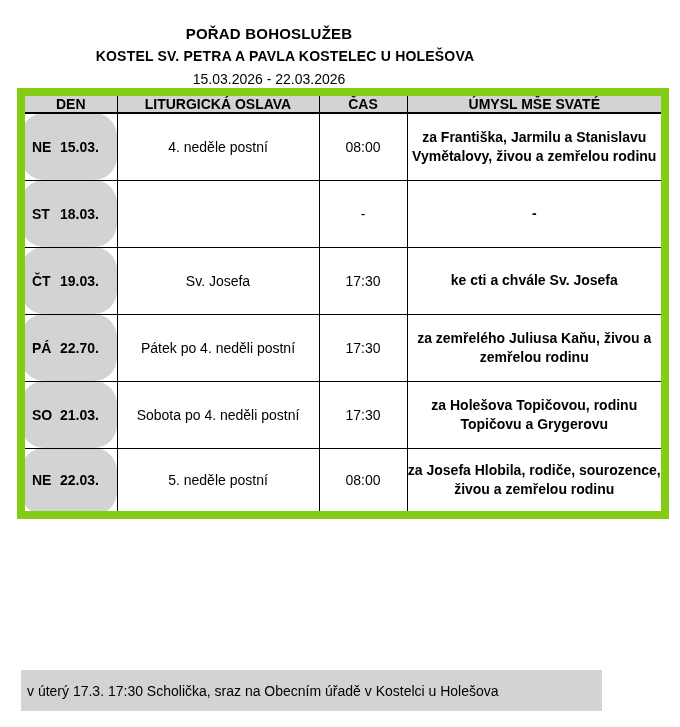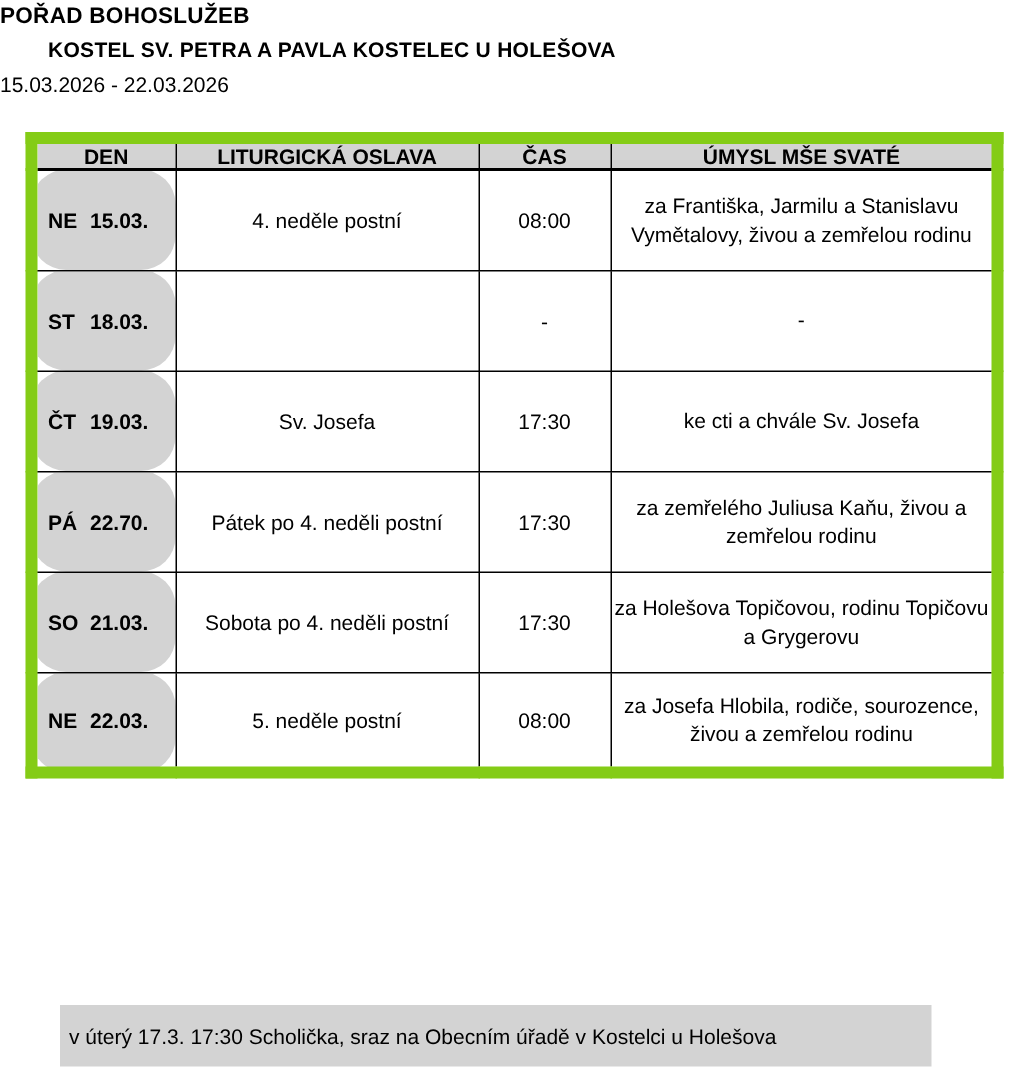--- a/index.html
+++ b/index.html
@@ -6,23 +6,23 @@
   html, body {
     width: 680px; height: 727px;
     background: #ffffff;
     color: #000000;
     font-family: "Liberation Sans", sans-serif;
     position: relative;
     overflow: hidden;
   }
   .titles {
     position: absolute;
-    top: 2px; left: 0;
+    top: 25px; left: 0;
     width: 538px;
-    text-align: left;
+    text-align: center;
   }
   .title-line1 {
     font-size: 15px;
     font-weight: bold;
     letter-spacing: 0.2px;
   }
   .title-line2 {
     font-size: 14px;
     font-weight: bold;
     margin-top: 6px;
@@ -66,31 +66,31 @@
     display: inline-block;
     width: 28px;
   }
   td.celebration-cell, td.time-cell, td.intention-cell {
     text-align: center;
     background: #ffffff;
   }
   td.intention-cell {
     line-height: 19px;
     padding: 0 0;
+    font-weight: bold;
   }
   .footer-note {
     position: absolute;
     top: 670px; left: 21px;
     width: 581px; height: 41px;
     background: #d3d3d3;
     display: flex;
     align-items: center;
     padding-left: 6px;
     font-size: 14px;
-    margin-left: 19px;
   }
 </style>
 </head>
 <body>
 
 <div class="titles">
   <div class="title-line1">POŘAD BOHOSLUŽEB</div>
   <div class="title-line2">KOSTEL SV. PETRA A PAVLA KOSTELEC U HOLEŠOVA</div>
   <div class="title-line3">15.03.2026 - 22.03.2026</div>
 </div>

